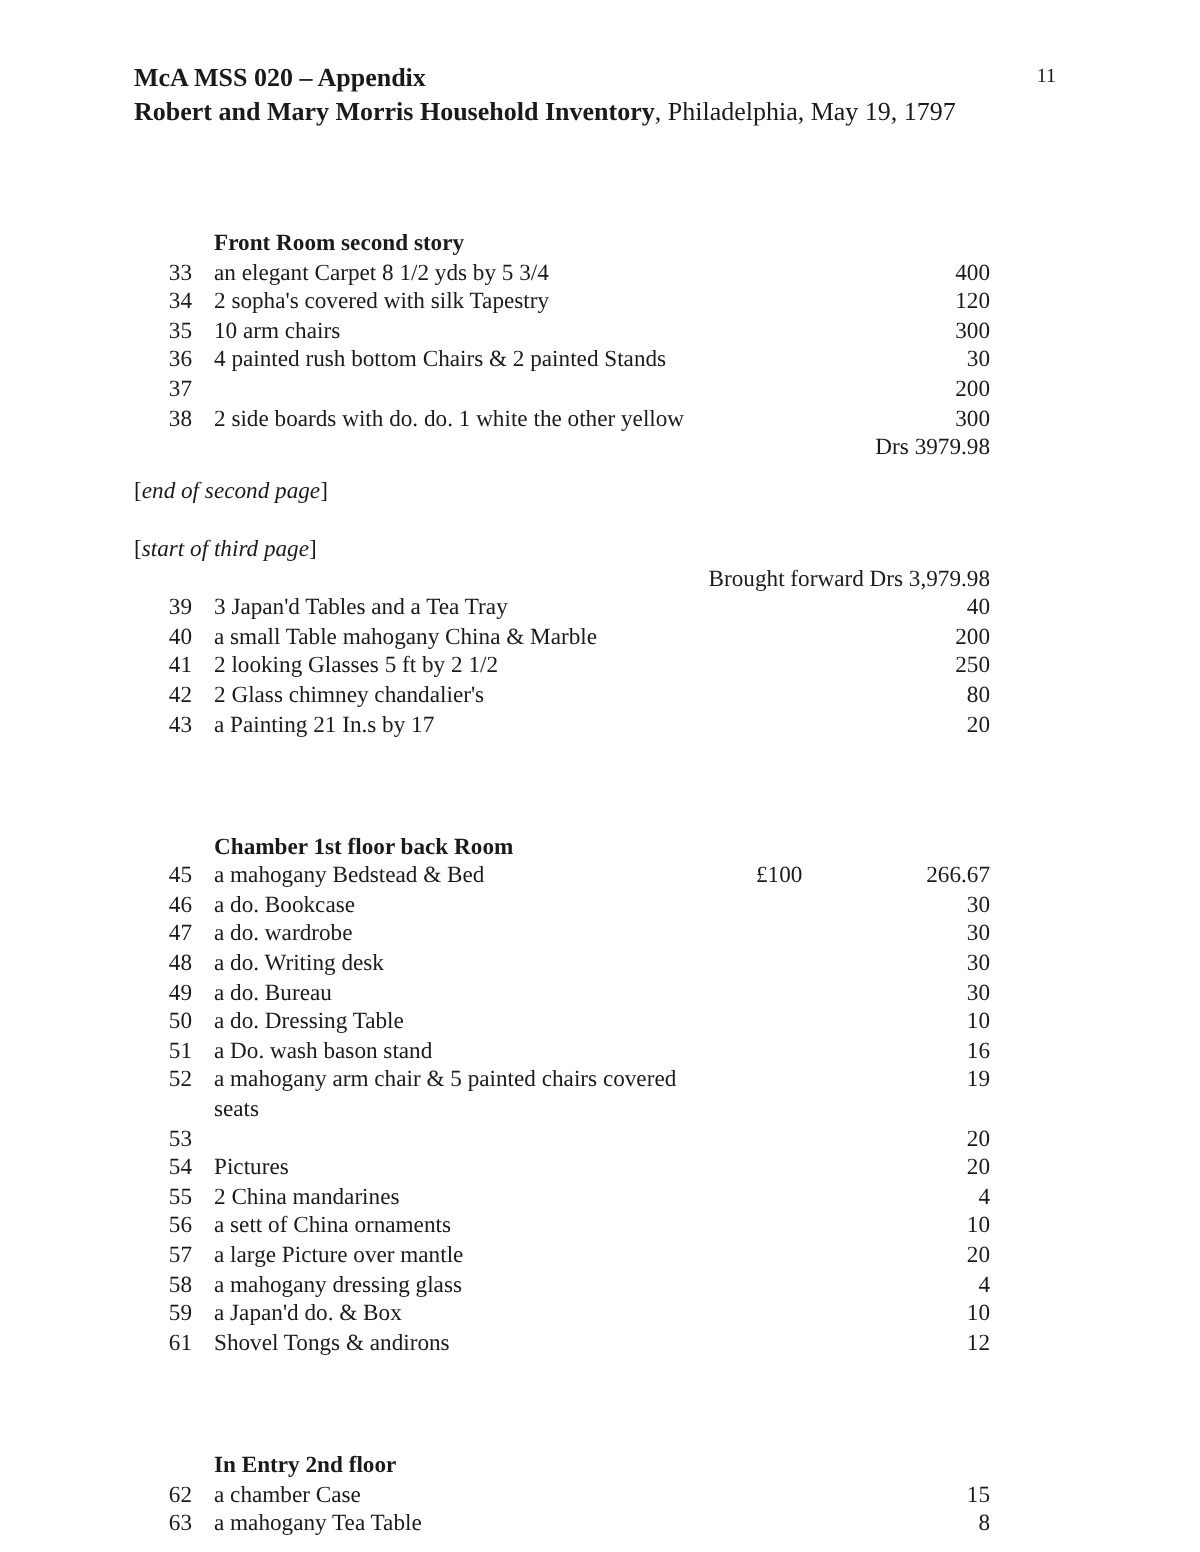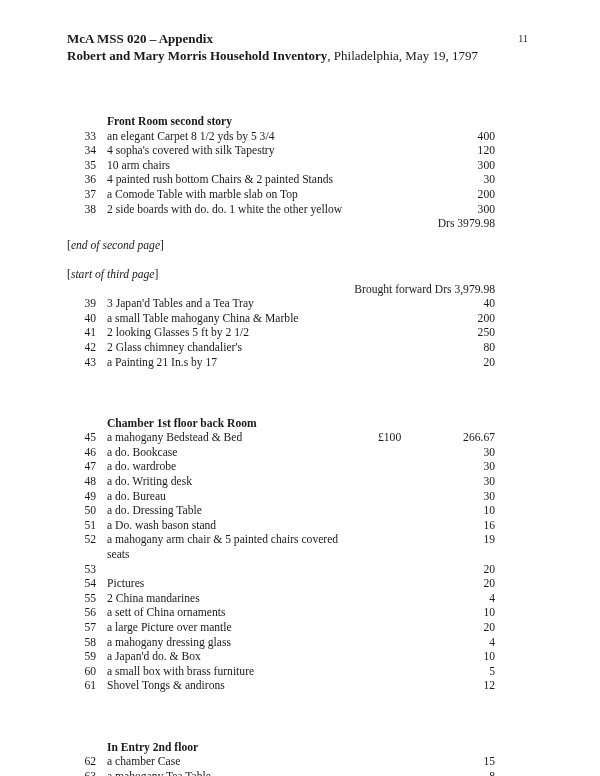--- a/index.html
+++ b/index.html
@@ -46,36 +46,35 @@
   <div class="body">
 
     <div class="row section-title">Front Room second story</div>
     <div class="row">
         <span class="num">33</span>
         <span class="desc">an elegant Carpet 8 1/2 yds by 5 3/4</span>
         <span class="amt">400</span>
       </div>
     <div class="row">
         <span class="num">34</span>
-        <span class="desc">4 sopha's covered with silk Tapestry</span>
+        <span class="desc">2 sopha's covered with silk Tapestry</span>
         <span class="amt">120</span>
       </div>
     <div class="row">
         <span class="num">35</span>
         <span class="desc">10 arm chairs</span>
         <span class="amt">300</span>
       </div>
     <div class="row">
         <span class="num">36</span>
         <span class="desc">4 painted rush bottom Chairs &amp; 2 painted Stands</span>
         <span class="amt">30</span>
       </div>
     <div class="row">
         <span class="num">37</span>
-        <span class="desc">a Comode Table with marble slab on Top</span>
         <span class="amt">200</span>
       </div>
     <div class="row">
         <span class="num">38</span>
         <span class="desc">2 side boards with do. do. 1 white the other yellow</span>
         <span class="amt">300</span>
       </div>
     <div class="row">
         <span class="amt">Drs 3979.98</span>
       </div>
@@ -186,25 +185,20 @@
         <span class="num">58</span>
         <span class="desc">a mahogany dressing glass</span>
         <span class="amt">4</span>
       </div>
     <div class="row">
         <span class="num">59</span>
         <span class="desc">a Japan'd do. &amp; Box</span>
         <span class="amt">10</span>
       </div>
     <div class="row">
-        <span class="num">60</span>
-        <span class="desc">a small box with brass furniture</span>
-        <span class="amt">5</span>
-      </div>
-    <div class="row">
         <span class="num">61</span>
         <span class="desc">Shovel Tongs &amp; andirons</span>
         <span class="amt">12</span>
       </div>
 
     <div class="gap"></div>
 
     <div class="row section-title">In Entry 2nd floor</div>
     <div class="row">
         <span class="num">62</span>

